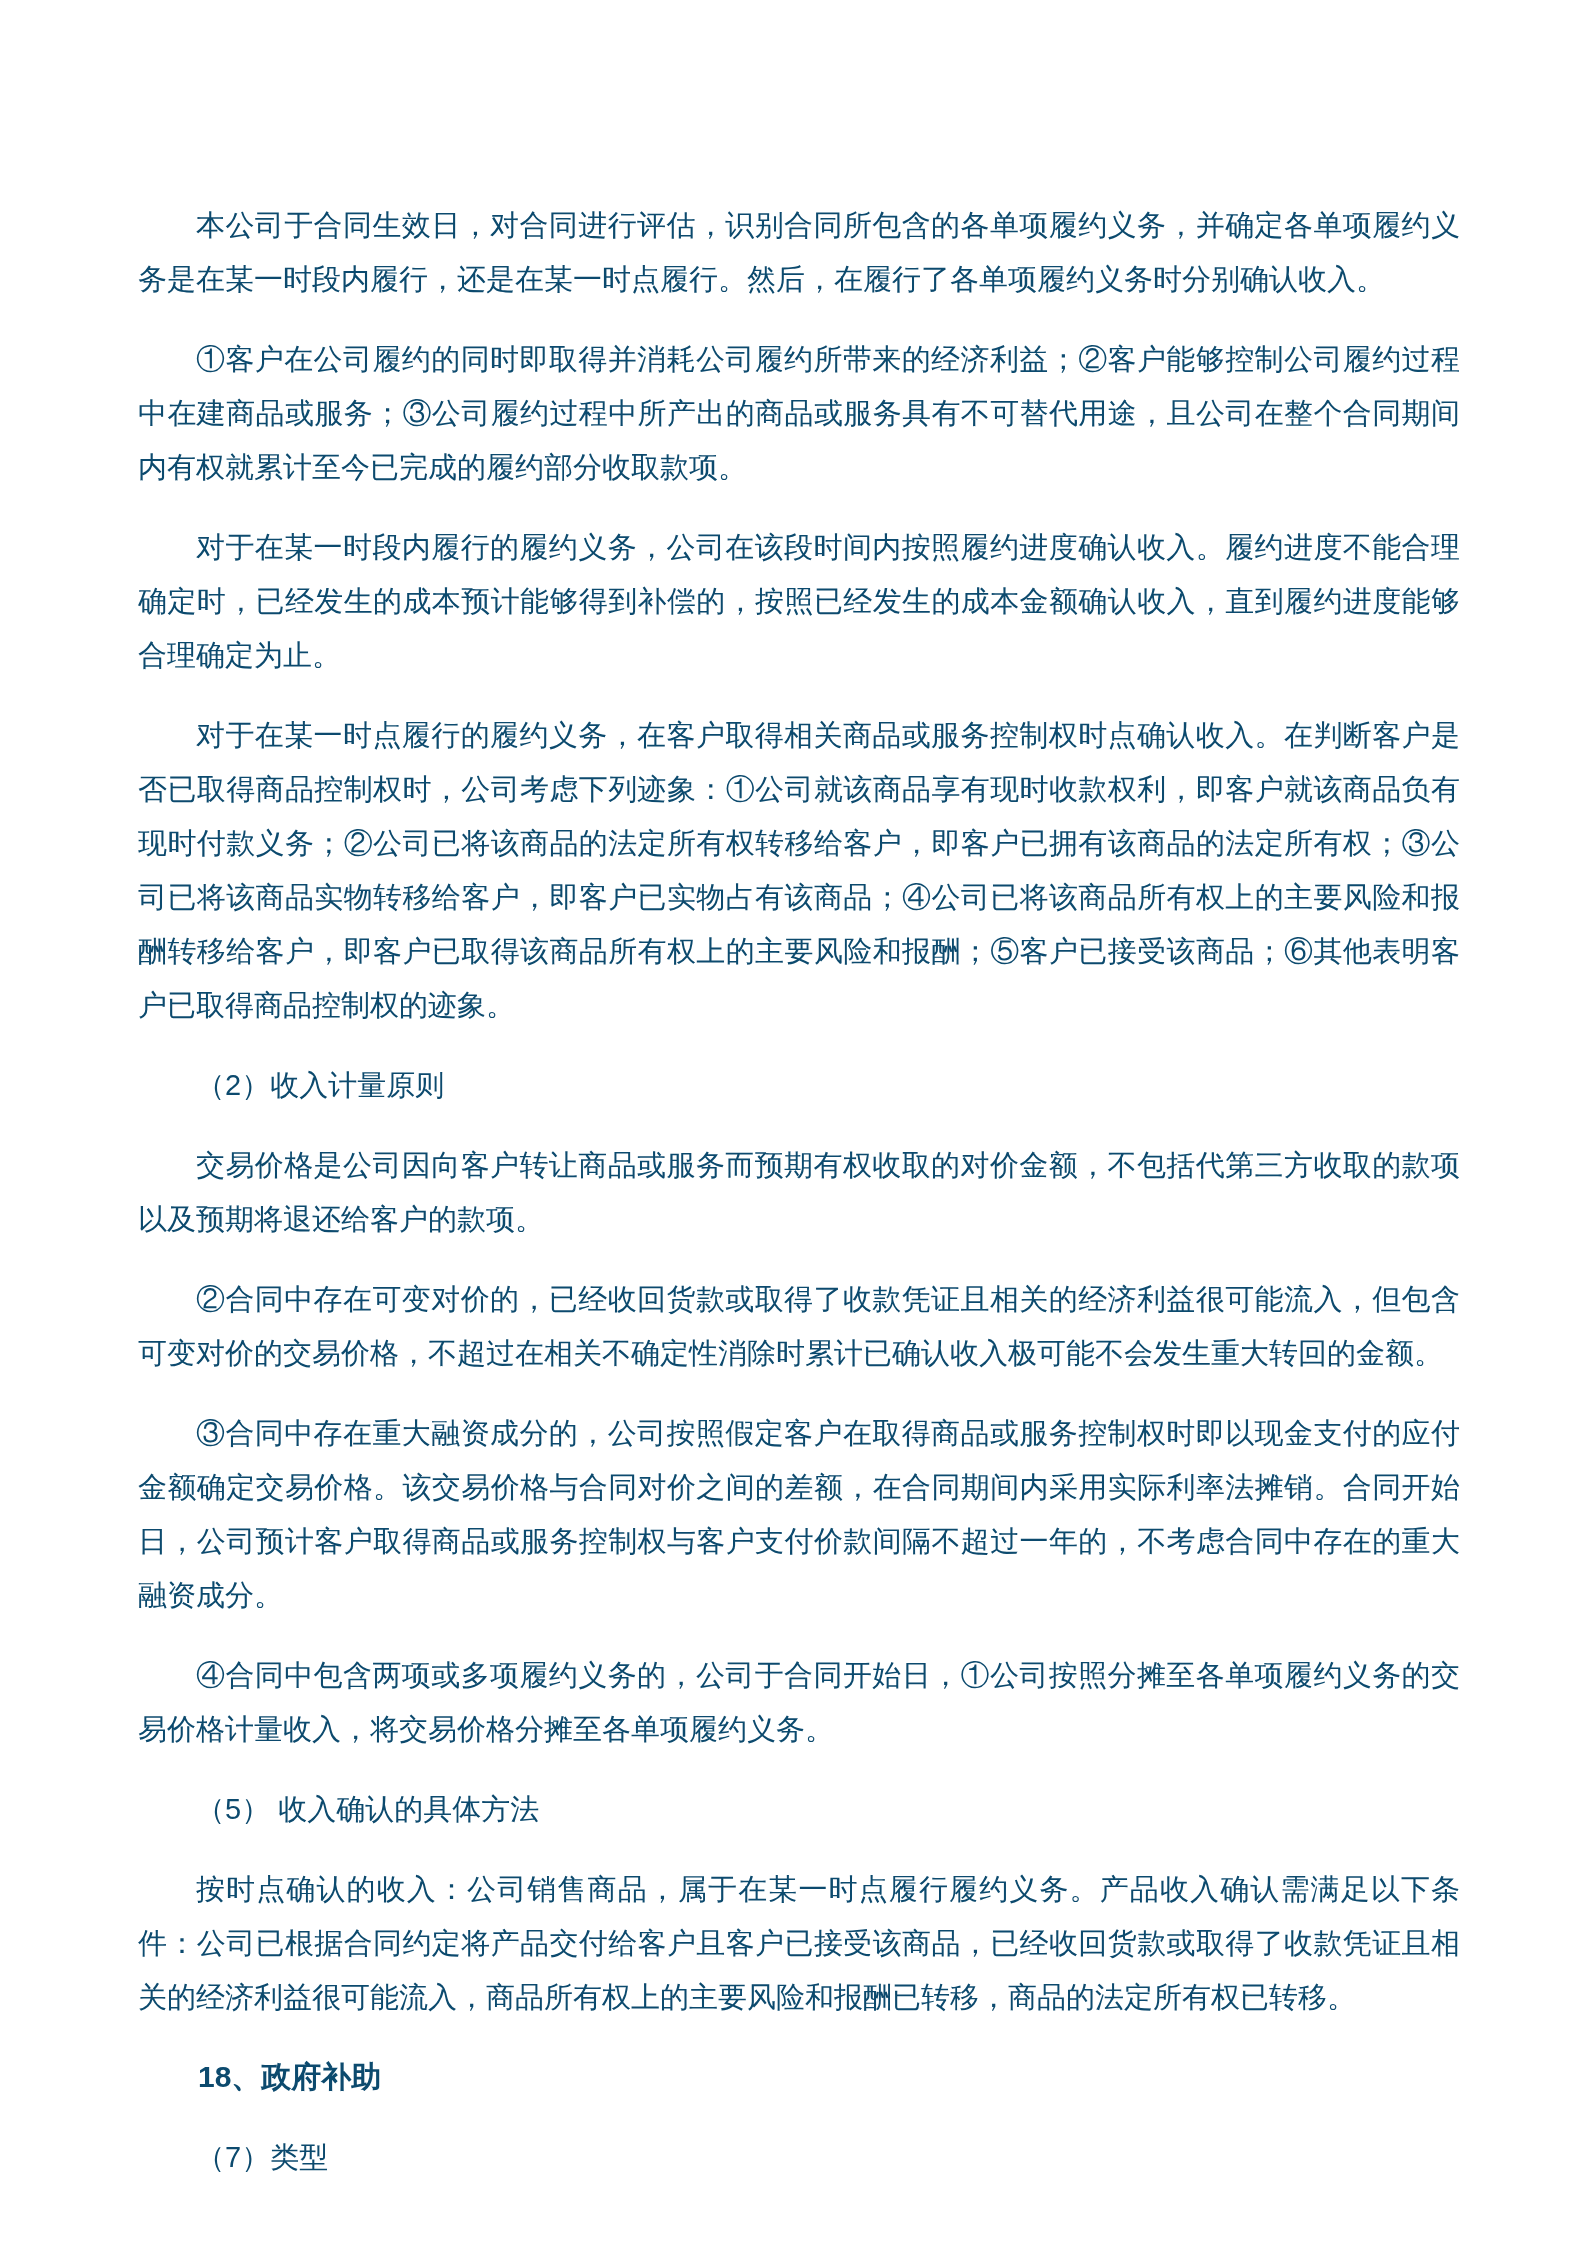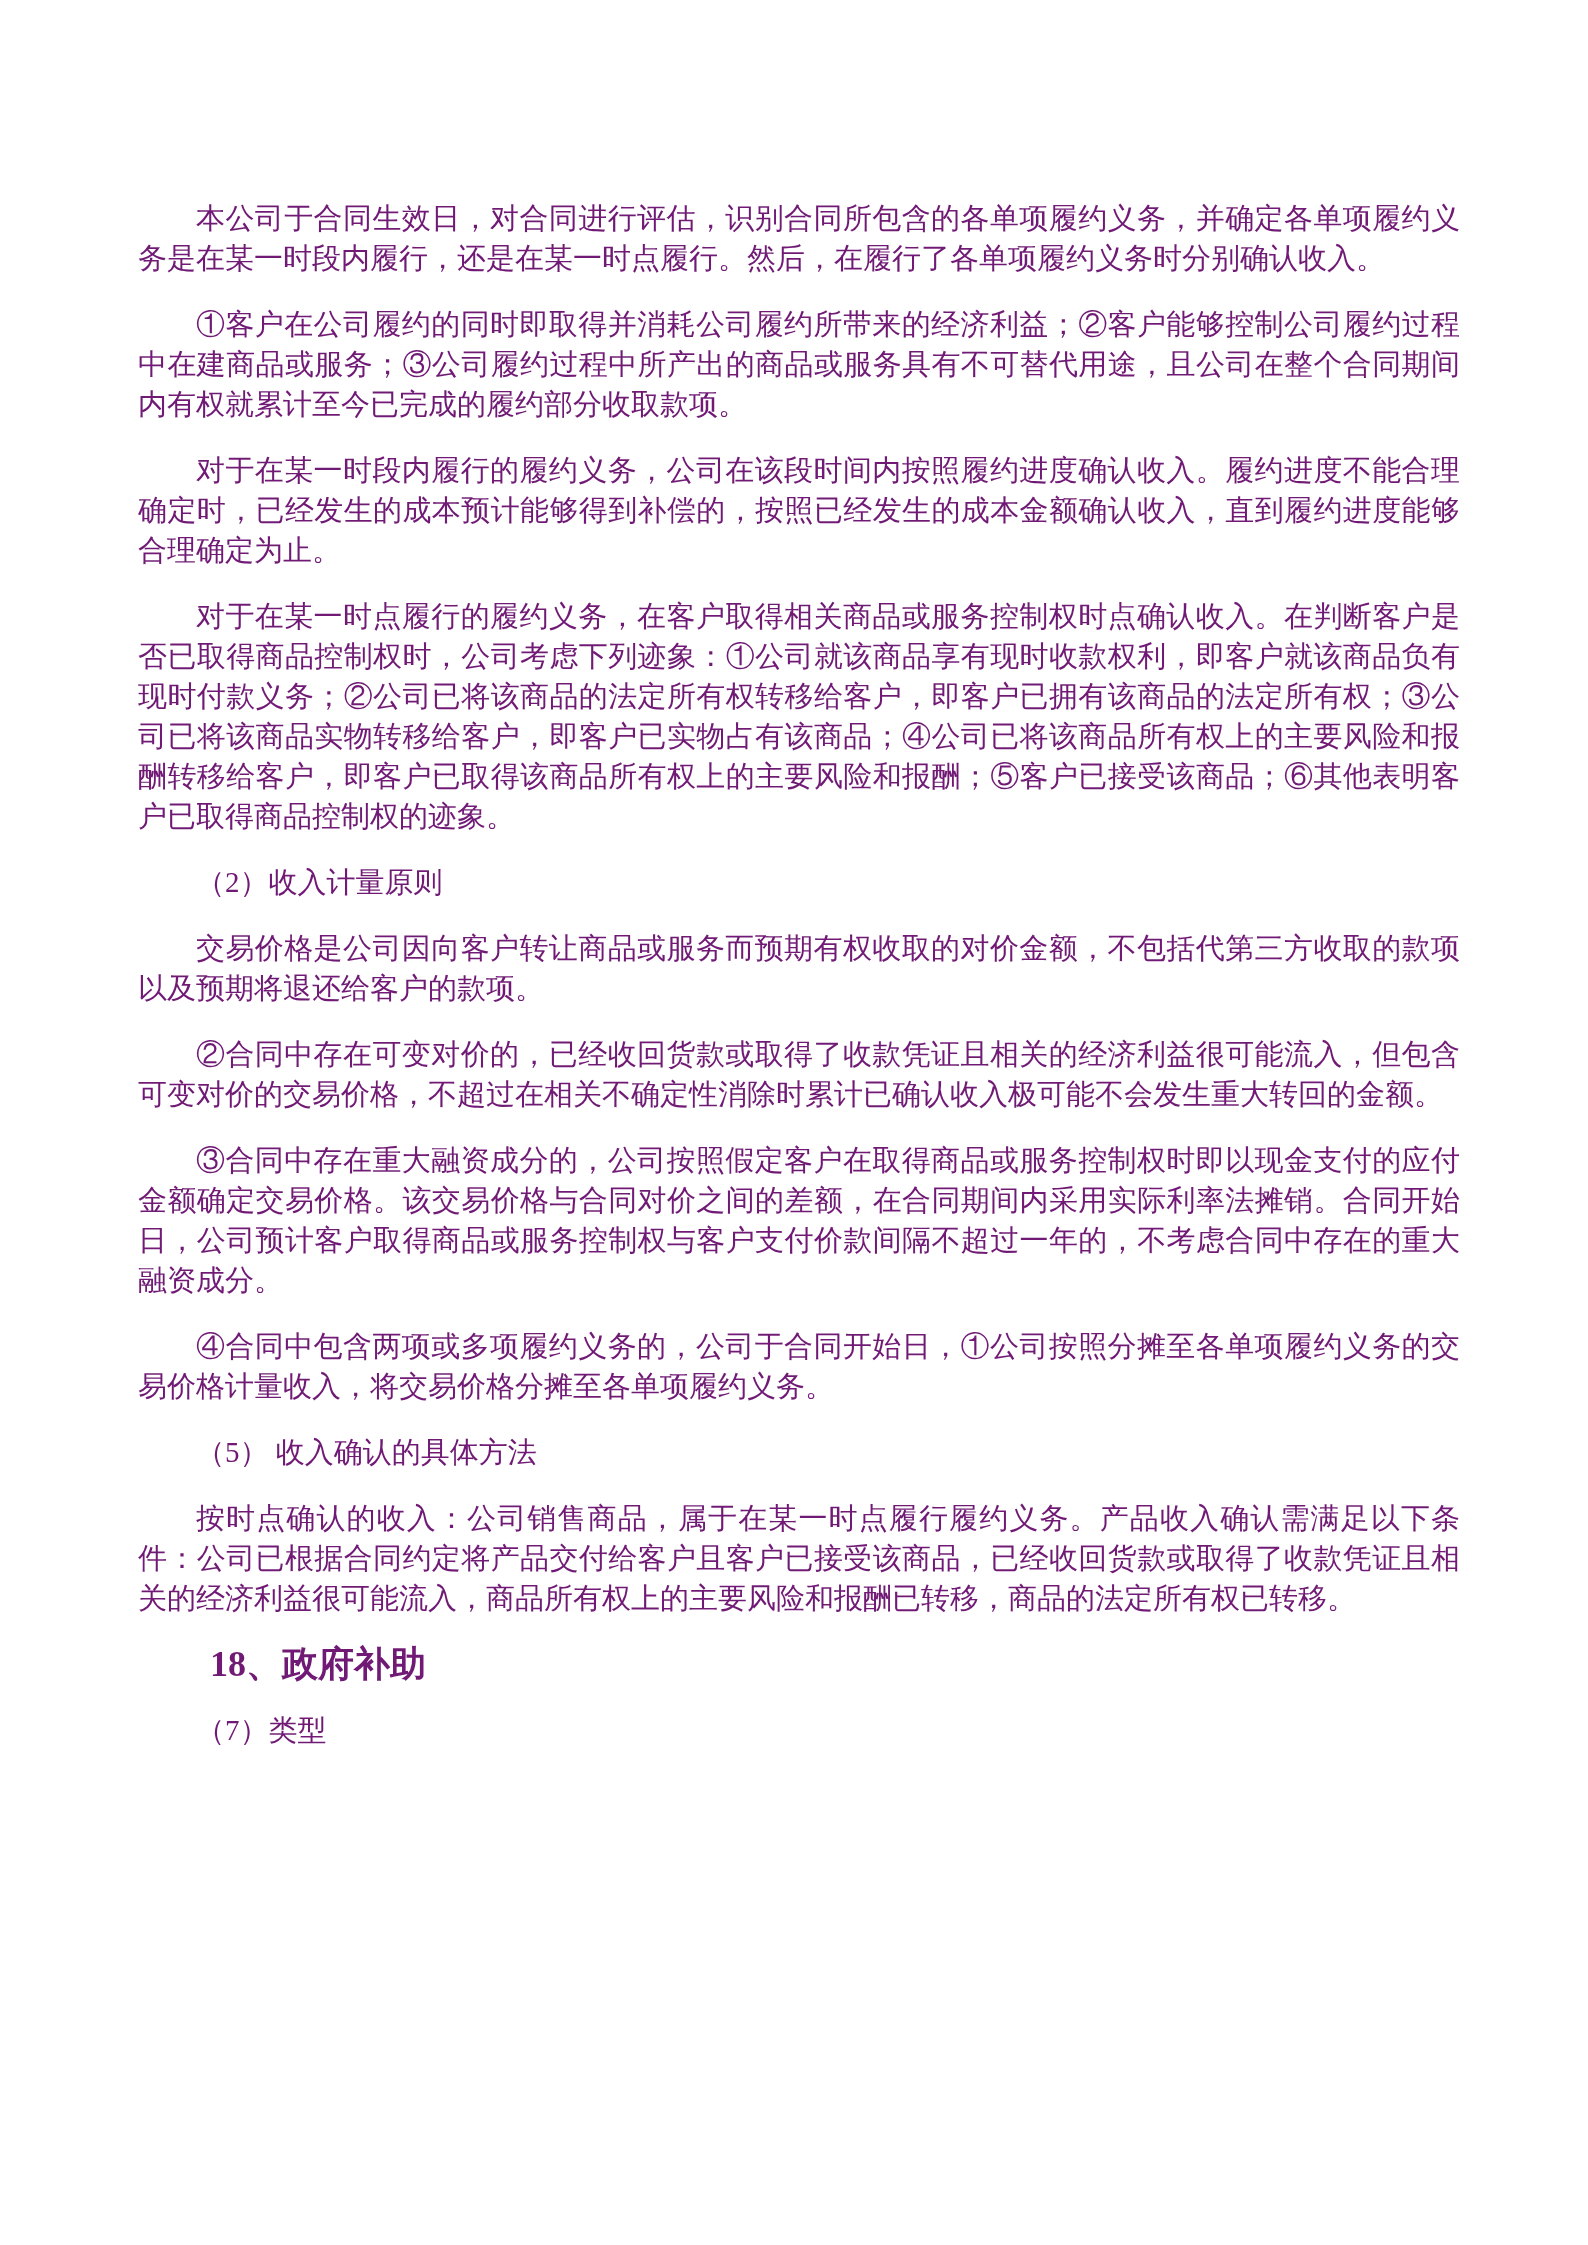--- a/index.html
+++ b/index.html
@@ -19,35 +19,35 @@
     top: 0;
     width: 1588px;
     height: 2245px;
     background: #ffffff;
   }
   .content {
     position: absolute;
     left: 138px;
     top: 198px;
     width: 1322px;
-    font-family: Liberation Serif, serif;
+    font-family: Liberation Sans, sans-serif;
     font-size: 29px;
-    line-height: 40px;
-    color: #701a75;
+    line-height: 54px;
+    color: #0c4a6e;
     text-align: justify;
     text-justify: inter-ideograph;
   }
   .content p {
     margin: 0 0 26px 0;
     text-indent: 2em;
     word-break: break-all;
   }
   .content p.heading {
     font-weight: bold;
-    font-size: 36px;
+    font-size: 30px;
   }
   .content p:last-child {
     margin-bottom: 0;
   }
 </style>
 </head>
 <body>
 
 <div class="page">
   <div class="content" id="doc-content">

